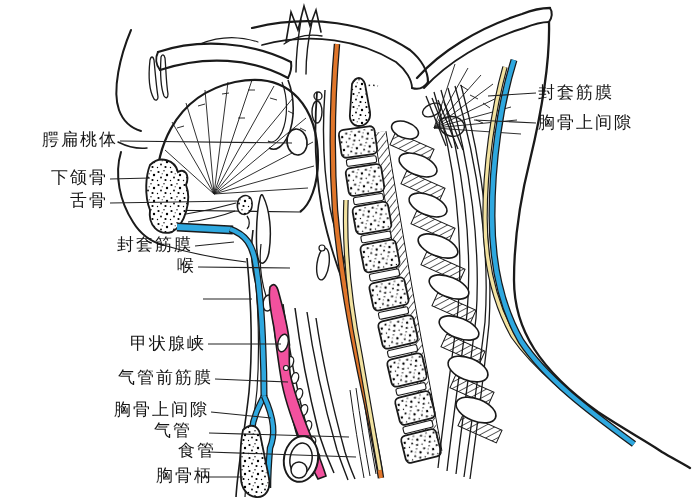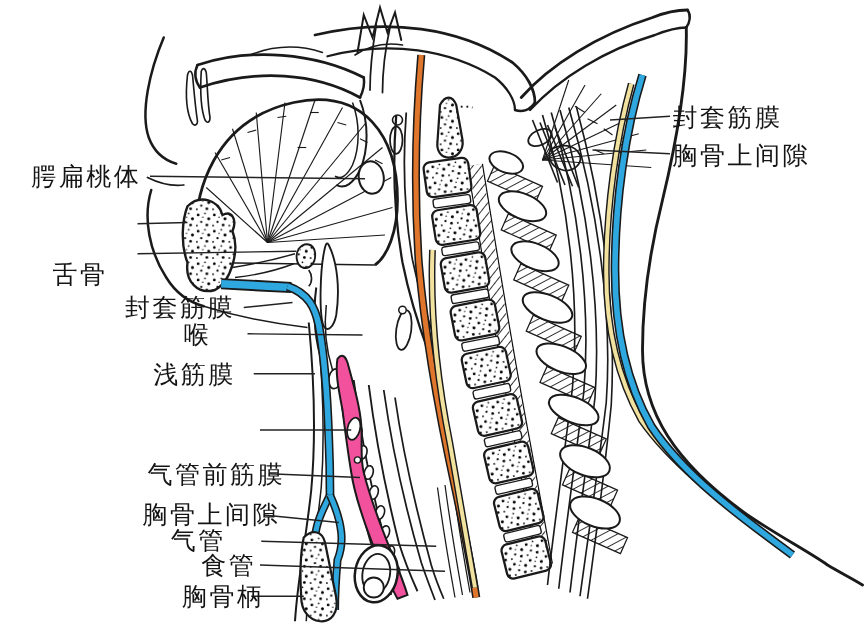--- a/index.html
+++ b/index.html
@@ -1,21 +1,21 @@
 <!DOCTYPE html>
 <html><head>
 <meta charset="utf-8">
 <style>
   html,body{margin:0;padding:0;background:#fff;}
   .stage{position:relative;width:692px;height:500px;background:#fff;overflow:hidden;
          font-family:"DejaVu Serif","Liberation Serif",serif;}
   .stage svg{position:absolute;left:0;top:0;}
-  .lbl{position:absolute;font-size:20px;line-height:1.1;letter-spacing:2px;color:#141414;
+  .lbl{position:absolute;font-size:17px;line-height:1.1;letter-spacing:2px;color:#141414;
        font-family:"DejaVu Serif","Liberation Serif",serif;white-space:nowrap;}
-  .lbl.left{text-align:center;}
+  .lbl.left{text-align:right;}
   .lbl.right{text-align:left;}
 </style>
 </head>
 <body>
 
 <div class="stage">
 
 <svg width="692" height="500" viewBox="0 0 692 500">
   <defs>
     <pattern id="stip" width="13" height="13" patternUnits="userSpaceOnUse">
@@ -358,24 +358,25 @@
     <line x1="211" y1="412" x2="271" y2="418"></line>
     <line x1="209" y1="433" x2="349" y2="437"></line>
     <line x1="208" y1="452" x2="356" y2="457"></line>
     <line x1="201" y1="477" x2="243" y2="477"></line>
     <line x1="536" y1="93" x2="488" y2="96"></line>
     <line x1="536" y1="123" x2="474" y2="120"></line>
   </g>
 </svg>
 
 <div class="lbl left" style="left:20px;top:130px;width:98px">腭扁桃体</div>
-<div class="lbl left" style="left:20px;top:208px;width:88px">舌骨</div>
+<div class="lbl left" style="left:20px;top:168px;width:88px">下颌骨</div>
+<div class="lbl left" style="left:20px;top:191px;width:88px">舌骨</div>
 <div class="lbl left" style="left:95px;top:235px;width:98px">封套筋膜</div>
 <div class="lbl left" style="left:120px;top:256px;width:76px">喉</div>
-<div class="lbl left" style="left:110px;top:288px;width:91px">浅筋膜</div>
+<div class="lbl left" style="left:108px;top:334px;width:98px">甲状腺峡</div>
 <div class="lbl left" style="left:114px;top:400px;width:95px">胸骨上间隙</div>
 <div class="lbl left" style="left:118px;top:368px;width:95px">气管前筋膜</div>
 <div class="lbl left" style="left:125px;top:421px;width:67px">气管</div>
 <div class="lbl left" style="left:150px;top:441px;width:66px">食管</div>
 <div class="lbl left" style="left:144px;top:466px;width:69px">胸骨柄</div>
 <div class="lbl right" style="left:538px;top:83px;width:110px">封套筋膜</div>
 <div class="lbl right" style="left:538px;top:113px;width:110px">胸骨上间隙</div>
 
 </div>
 

